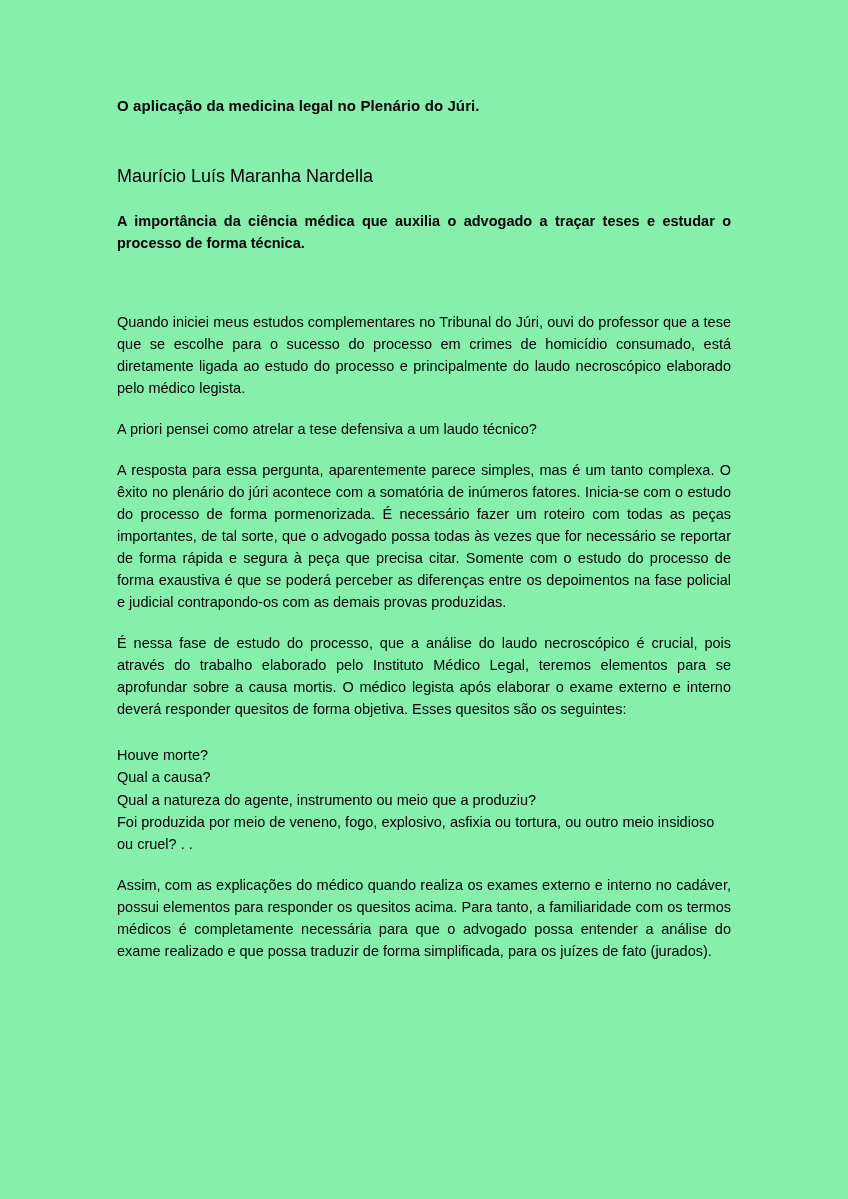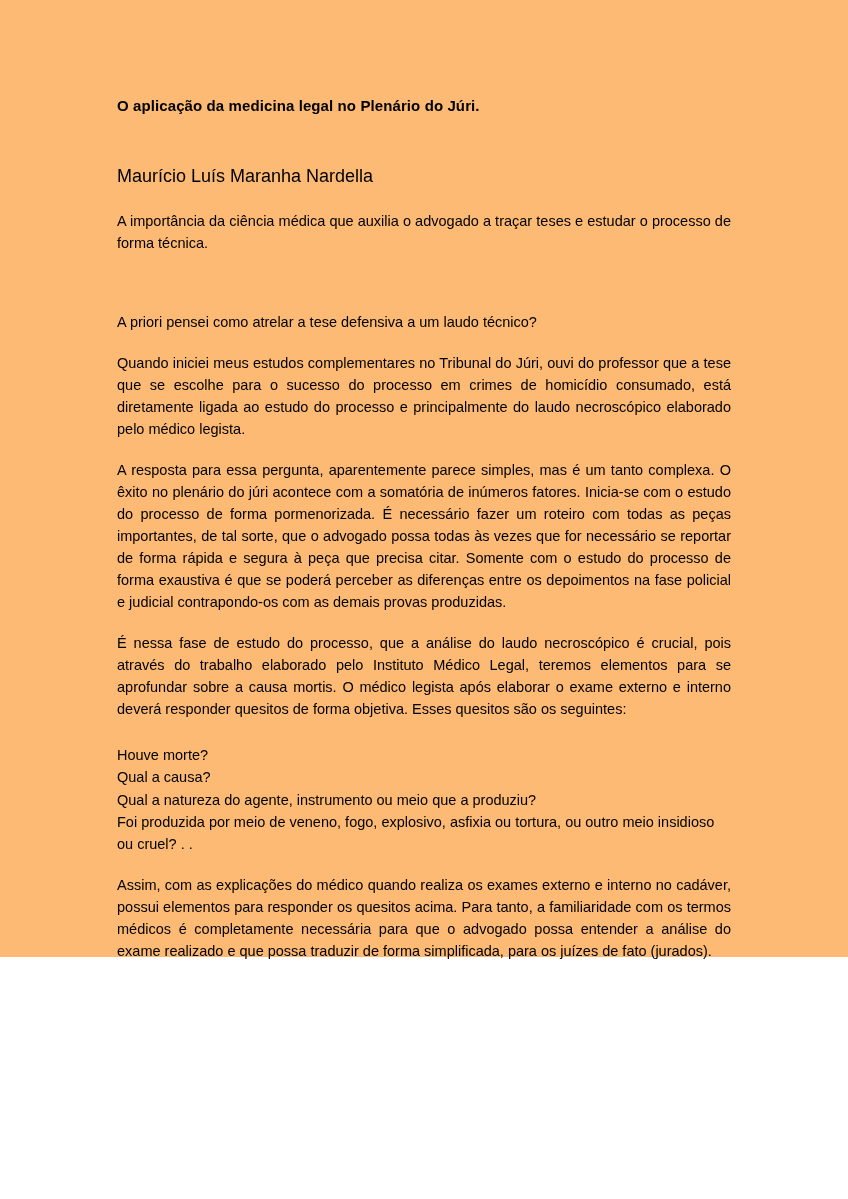--- a/index.html
+++ b/index.html
@@ -10,42 +10,43 @@
   body {
     width: 848px;
     height: 1199px;
     font-family: "Liberation Sans", sans-serif;
     color: #000000;
     -webkit-font-smoothing: antialiased;
   }
   .page {
     position: relative;
     width: 848px;
-    height: 957px;
+    height: 1199px;
     box-sizing: border-box;
     padding: 96px 117px 40px 117px;
-    background: #fdba74;
+    background: #86efac;
   }
   .doc-title {
     font-size: 15px;
     font-weight: bold;
     line-height: 1.35;
     margin: 0 0 0 0;
     letter-spacing: 0.1px;
   }
   .author {
     font-size: 18px;
     line-height: 1.4;
     margin: 48px 0 0 0;
   }
   .subtitle {
     font-size: 14.5px;
     line-height: 1.5;
     margin: 22px 0 0 0;
     text-align: justify;
+    font-weight: bold;
   }
   .body-block {
     font-size: 14.5px;
     line-height: 1.52;
     margin: 0 0 0 0;
     text-align: justify;
   }
   .body-block + .body-block {
     margin-top: 19px;
   }
@@ -66,22 +67,22 @@
 <div class="page">
 
   <h1 class="doc-title">O aplicação da medicina legal no Plenário do Júri.</h1>
 
   <p class="author">Maurício Luís Maranha Nardella</p>
 
   <p class="subtitle">A importância da ciência médica que auxilia o advogado a traçar teses e estudar o processo de forma técnica.</p>
 
   <div class="spacer-large"></div>
 
+  <p class="body-block">Quando iniciei meus estudos complementares no Tribunal do Júri, ouvi do professor que a tese que se escolhe para o sucesso do processo em crimes de homicídio consumado, está diretamente ligada ao estudo do processo e principalmente do laudo necroscópico elaborado pelo médico legista.</p>
   <p class="body-block">A priori pensei como atrelar a tese defensiva a um laudo técnico?</p>
-  <p class="body-block">Quando iniciei meus estudos complementares no Tribunal do Júri, ouvi do professor que a tese que se escolhe para o sucesso do processo em crimes de homicídio consumado, está diretamente ligada ao estudo do processo e principalmente do laudo necroscópico elaborado pelo médico legista.</p>
   <p class="body-block">A resposta para essa pergunta, aparentemente parece simples, mas é um tanto complexa. O êxito no plenário do júri acontece com a somatória de inúmeros fatores. Inicia-se com o estudo do processo de forma pormenorizada. É necessário fazer um roteiro com todas as peças importantes, de tal sorte, que o advogado possa todas às vezes que for necessário se reportar de forma rápida e segura à peça que precisa citar. Somente com o estudo do processo de forma exaustiva é que se poderá perceber as diferenças entre os depoimentos na fase policial e judicial contrapondo-os com as demais provas produzidas.</p>
   <p class="body-block">É nessa fase de estudo do processo, que a análise do laudo necroscópico é crucial, pois através do trabalho elaborado pelo Instituto Médico Legal, teremos elementos para se aprofundar sobre a causa mortis. O médico legista após elaborar o exame externo e interno deverá responder quesitos de forma objetiva. Esses quesitos são os seguintes:</p>
 
   <div class="questions">Houve morte?
 Qual a causa?
 Qual a natureza do agente, instrumento ou meio que a produziu?
 Foi produzida por meio de veneno, fogo, explosivo, asfixia ou tortura, ou outro meio insidioso ou cruel? .    .</div>
 
   <p class="body-block" style="margin-top:19px">Assim, com as explicações do médico quando realiza os exames externo e interno no cadáver, possui elementos para responder os quesitos acima. Para tanto, a familiaridade com os termos médicos é completamente necessária para que o advogado possa entender a análise do exame realizado e que possa traduzir de forma simplificada, para os juízes de fato (jurados).</p>
 

